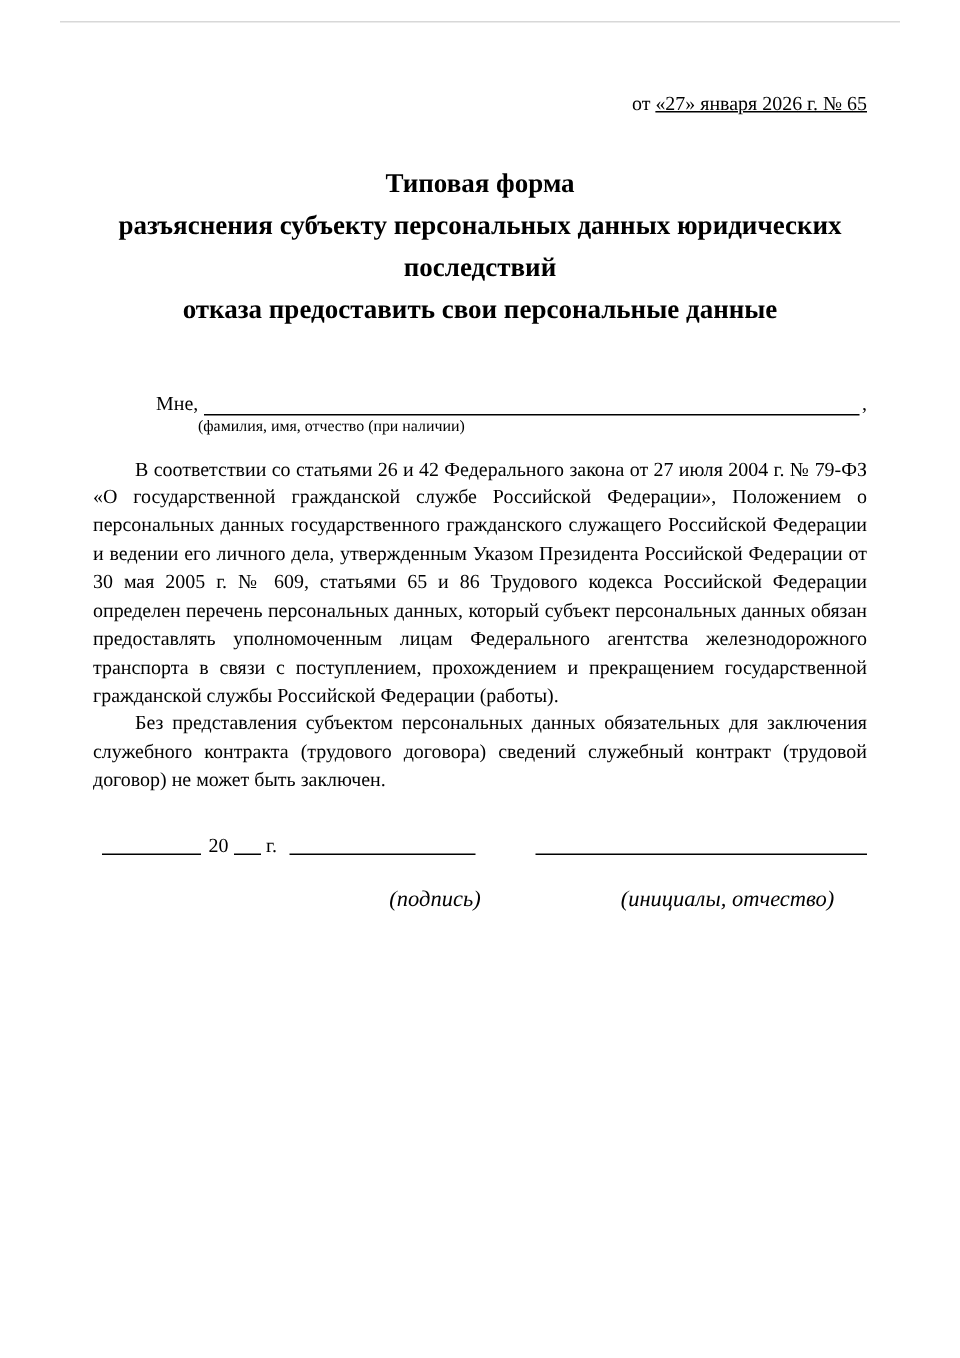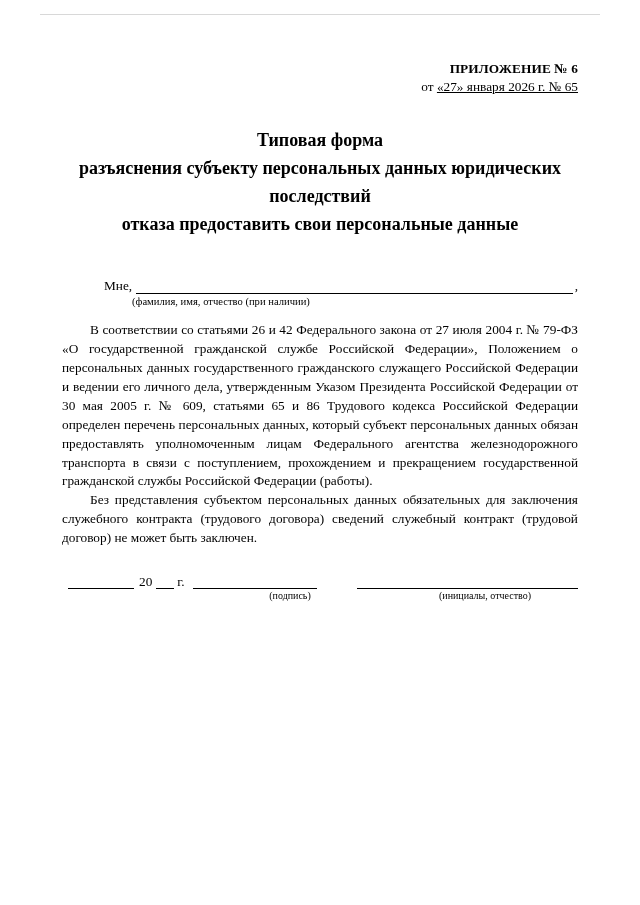--- a/index.html
+++ b/index.html
@@ -108,21 +108,21 @@
     text-indent: 28px;
   }
   .body p.noindent {
     text-indent: 0;
   }
 
   
   .sign-row {
     margin-top: 26px;
     display: flex;
-    align-items: center;
+    align-items: flex-start;
     font-size: 13.3px;
     padding-left: 6px;
   }
   .date-blank {
     display: inline-block;
     width: 66px;
     border-bottom: 1px solid #000;
     height: 13px;
     margin-right: 5px;
   }
@@ -147,23 +147,24 @@
     height: 13px;
     margin-right: 40px;
   }
   .fam-line {
     flex: 1;
     border-bottom: 1px solid #000;
     height: 13px;
   }
   .sign-captions {
     display: flex;
-    font-size: 10px;
-    margin-top: 0;
+    font-size: 15px;
+    margin-top: 20px;
     padding-left: 6px;
+    font-style: italic;
   }
   .cap-signature {
     width: 124px;
     text-align: center;
     margin-left: 160px;
     margin-right: 40px;
   }
   .cap-initials {
     flex: 1;
     text-align: center;
@@ -172,21 +173,20 @@
 </head>
 <body>
 
 <div class="page">
 
   <div class="top-rule"></div>
 
   <div class="content">
 
     <div class="header">
-      <div class="line1">ПРИЛОЖЕНИЕ № 6</div>
       <div class="line3"><span>от </span><span class="u">«27» января 2026 г. № 65</span></div>
     </div>
 
     <div class="title">
       <span class="t1">Типовая форма</span>
       <span class="t2">разъяснения субъекту персональных данных юридических последствий</span>
       <span class="t3">отказа предоставить свои персональные данные</span>
     </div>
 
     <div class="mne-row">

